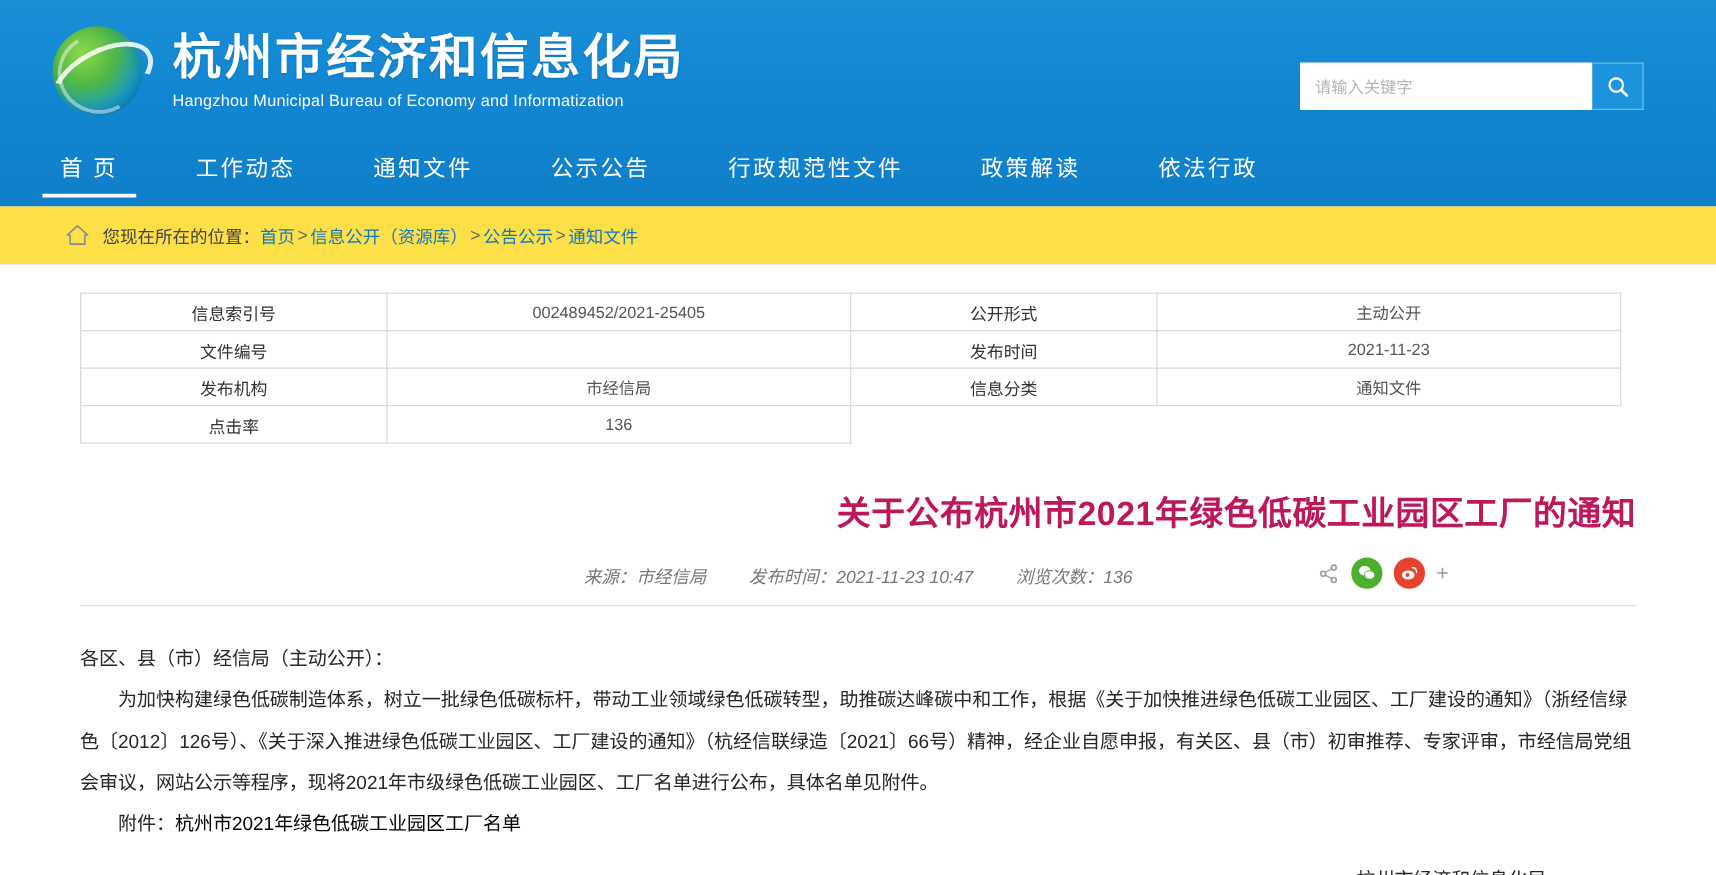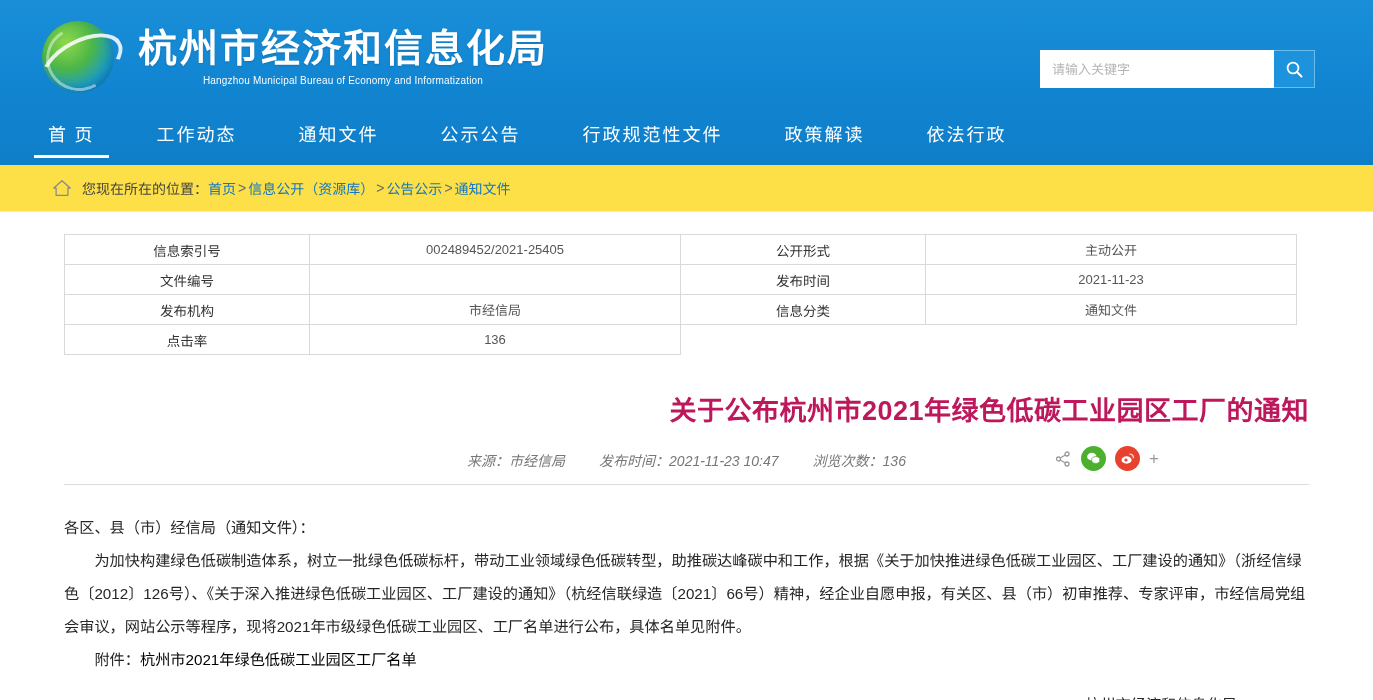--- a/index.html
+++ b/index.html
@@ -75,25 +75,24 @@
   }
   .logo-text .cn {
     font-family: "Liberation Serif", serif;
     font-size: 39px;
     font-weight: bold;
     letter-spacing: 2px;
     line-height: 1.12;
     text-shadow: 0 1px 2px rgba(0,0,0,0.15);
   }
   .logo-text .en {
-    font-size: 10px;
+    font-size: 13px;
     letter-spacing: 0.2px;
     margin-top: 4px;
     opacity: 0.97;
-    text-align: center;
   }
 
   .search-box {
     position: absolute;
     right: 58px;
     top: 38px;
     display: flex;
     align-items: center;
     margin-top: 12px;
   }
@@ -406,21 +405,21 @@
             <ellipse cx="7" cy="9.6" rx="5.4" ry="3.9" fill="#ffffff"></ellipse>
             <circle cx="6.4" cy="9.6" r="1.7" fill="#e6422e"></circle>
             <path d="M10.6 3.2 a4 4 0 0 1 3.6 4" fill="none" stroke="#ffffff" stroke-width="1.2" stroke-linecap="round"></path>
           </svg>
         </span>
         <span class="share-plus">+</span>
       </span>
     </div>
 
     <div class="article">
-      <p>各区、县（市）经信局（通知文件）：</p>
+      <p>各区、县（市）经信局（主动公开）：</p>
       <p class="indent">为加快构建绿色低碳制造体系，树立一批绿色低碳标杆，带动工业领域绿色低碳转型，助推碳达峰碳中和工作，根据《关于加快推进绿色低碳工业园区、工厂建设的通知》（浙经信绿色〔2012〕126号）、《关于深入推进绿色低碳工业园区、工厂建设的通知》（杭经信联绿造〔2021〕66号）精神，经企业自愿申报，有关区、县（市）初审推荐、专家评审，市经信局党组会审议，网站公示等程序，现将2021年市级绿色低碳工业园区、工厂名单进行公布，具体名单见附件。</p>
       <p class="attach-label">
         <span>附件：</span><a>杭州市2021年绿色低碳工业园区工厂名单</a>
       </p>
       <div class="signature">
         <div>杭州市经济和信息化局</div>
 
       </div>
     </div>
 

